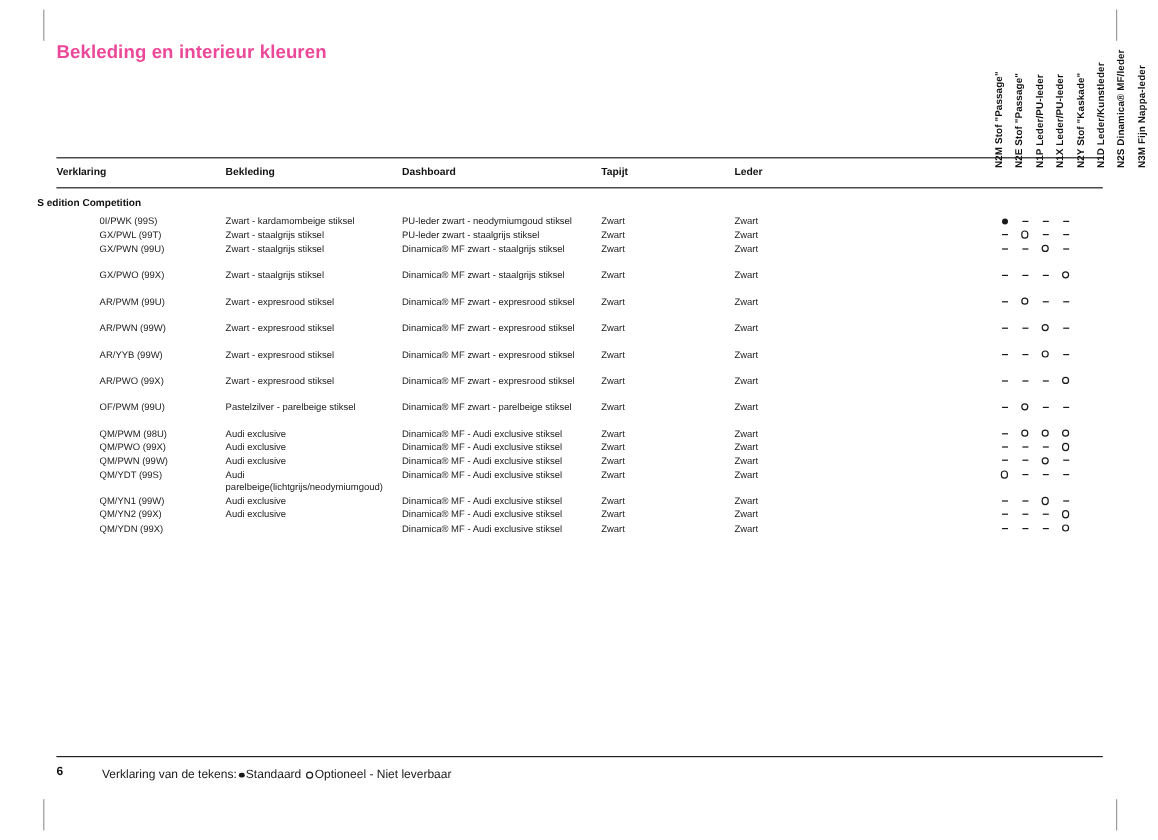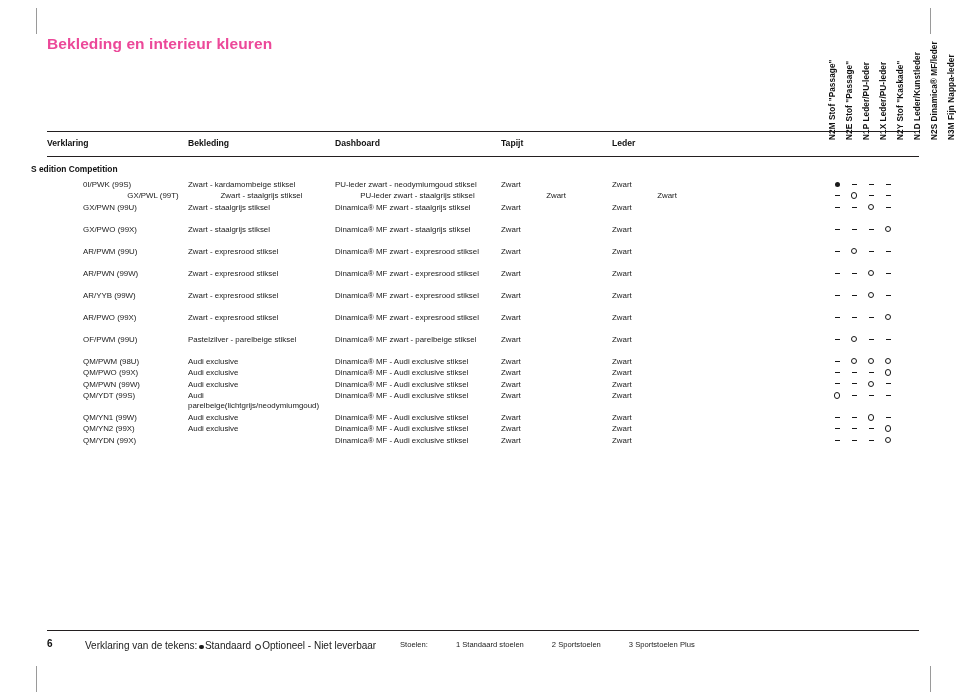--- a/index.html
+++ b/index.html
@@ -245,21 +245,21 @@
         <div class="cell c-code">0I/PWK (99S)</div>
         <div class="cell c-bekl">Zwart - kardamombeige stiksel</div>
         <div class="cell c-dash">PU-leder zwart - neodymiumgoud stiksel</div>
         <div class="cell c-tapijt">Zwart</div>
         <div class="cell c-hemel">Zwart</div>
         <div class="mark" style="left: 783px;"><span class="dot"></span></div>
         <div class="mark" style="left: 800px;"><span class="dash"></span></div>
         <div class="mark" style="left: 817px;"><span class="dash"></span></div>
         <div class="mark" style="left: 834px;"><span class="dash"></span></div>
       </div>
-      <div class="row" style="position: absolute; top: 11.4px; text-align: center;">
+      <div class="row" style="position: absolute; top: 11.4px;">
         <div class="cell c-code">GX/PWL (99T)</div>
         <div class="cell c-bekl">Zwart - staalgrijs stiksel</div>
         <div class="cell c-dash">PU-leder zwart - staalgrijs stiksel</div>
         <div class="cell c-tapijt">Zwart</div>
         <div class="cell c-hemel">Zwart</div>
         <div class="mark" style="left: 783px;"><span class="dash"></span></div>
         <div class="mark" style="left: 800px;"><span class="circ"></span></div>
         <div class="mark" style="left: 817px;"><span class="dash"></span></div>
         <div class="mark" style="left: 834px;"><span class="dash"></span></div>
       </div>
@@ -416,17 +416,14 @@
         <div class="mark" style="left: 817px;"><span class="dash"></span></div>
         <div class="mark" style="left: 834px;"><span class="circ"></span></div>
       </div>
     </div>
 
   <div class="footer-rule"></div>
   <div class="page-num">6</div>
   <div class="legend">
     <span>Verklaring van de tekens:</span><span class="dot"></span><span>Standaard</span><span class="circ"></span><span>Optioneel - Niet leverbaar</span>
   </div>
-  <div class="seats">
-    <span>Stoelen:</span><span id="seats-opts"><span style="margin-left: 14px;">1 Standaard stoelen</span><span style="margin-left: 14px;">2 Sportstoelen</span><span style="margin-left: 14px;">3 Sportstoelen Plus</span></span>
-  </div>
 
 </div>
 
 </body></html>

